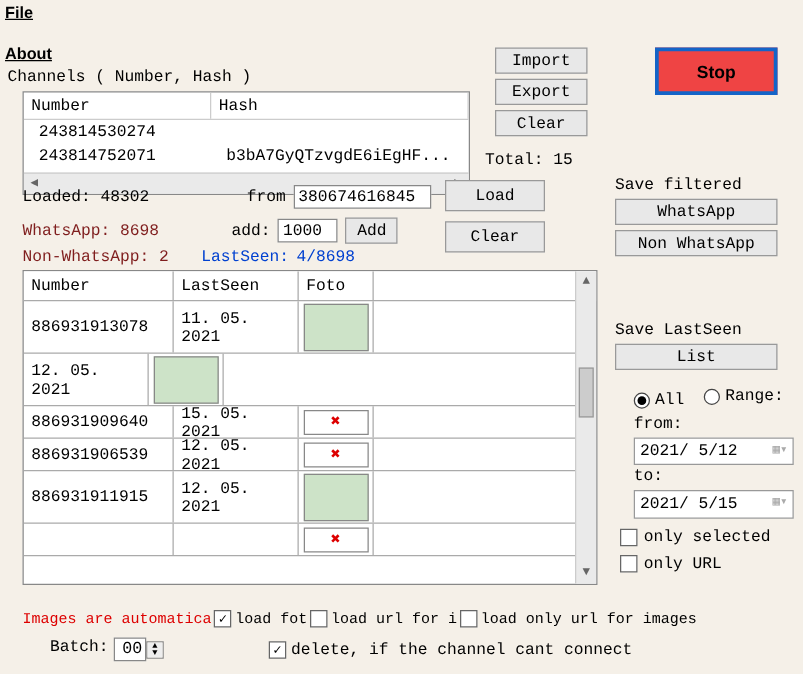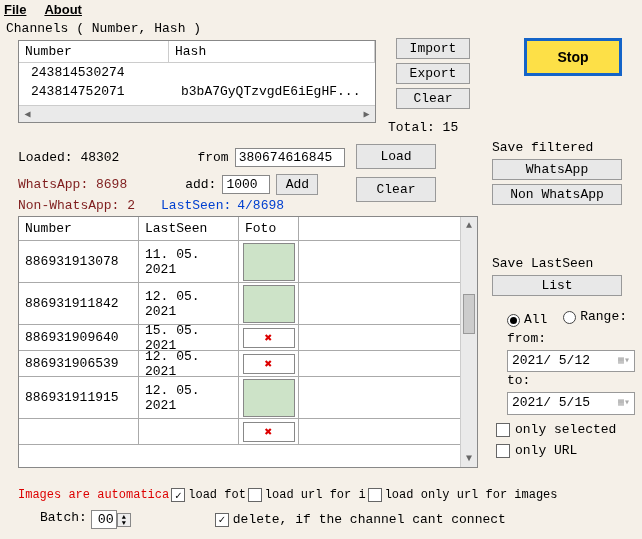--- a/index.html
+++ b/index.html
@@ -12,20 +12,21 @@
   position: relative;
   overflow: hidden;
 }
 .menubar {
   display: flex;
   gap: 18px;
   padding: 2px 4px;
   font-family: Arial, sans-serif;
   font-size: 13px;
   font-weight: bold;
+  flex-direction: column;
 }
 .menubar span { text-decoration: underline; cursor: default; }
 .ch-label { padding: 2px 6px; }
 .ch-box {
   border: 1px solid #888;
   width: 358px;
   height: 83px;
   margin: 2px 4px 0 18px;
   background: #fff;
   position: relative;
@@ -56,21 +57,21 @@
   font-family: "Courier New", monospace;
   font-size: 13px;
   cursor: default;
   min-width: 74px;
 }
 .total { position: absolute; left: 388px; top: 120px; }
 .stop {
   position: absolute; right: 20px; top: 38px;
   width: 98px; height: 38px;
   border: 3px solid #1464c8;
-  background: #fde047;
+  background: #ef4444;
   display: flex; align-items: center; justify-content: center;
   font-family: Arial, sans-serif; font-weight: bold; font-size: 14px;
 }
 .midrow { position: absolute; left: 18px; top: 148px; display: flex; align-items: center; gap: 6px; width: 460px; }
 .midrow2 { position: absolute; left: 18px; top: 174px; display: flex; align-items: center; gap: 6px; width: 460px; }
 .midrow3 { position: absolute; left: 18px; top: 198px; display: flex; align-items: baseline; gap: 6px; }
 input.txt { font-family: "Courier New", monospace; font-size: 13px; border: 1px solid #888; padding: 1px 3px; }
 .loadclear { position: absolute; left: 356px; top: 144px; display: flex; flex-direction: column; gap: 8px; }
 .loadclear .btn { min-width: 80px; padding: 4px 10px; }
 .savefilt { position: absolute; left: 492px; top: 140px; width: 130px; }
@@ -236,21 +237,20 @@
   </div>
   <div id="gridbody">
       <div class="grow">
         <div class="gcol-n">886931913078</div>
         <div class="gcol-l">11. 05. 2021</div>
         <div class="gcol-f">
           <div class="foto"></div>
         </div>
       </div>
       <div class="grow">
-        <div class="gcol-n">886931911842</div>
         <div class="gcol-l">12. 05. 2021</div>
         <div class="gcol-f">
           <div class="foto"></div>
         </div>
       </div>
       <div class="grow short">
         <div class="gcol-n">886931909640</div>
         <div class="gcol-l">15. 05. 2021</div>
         <div class="gcol-f">
           <div class="foto cross">✖</div>

